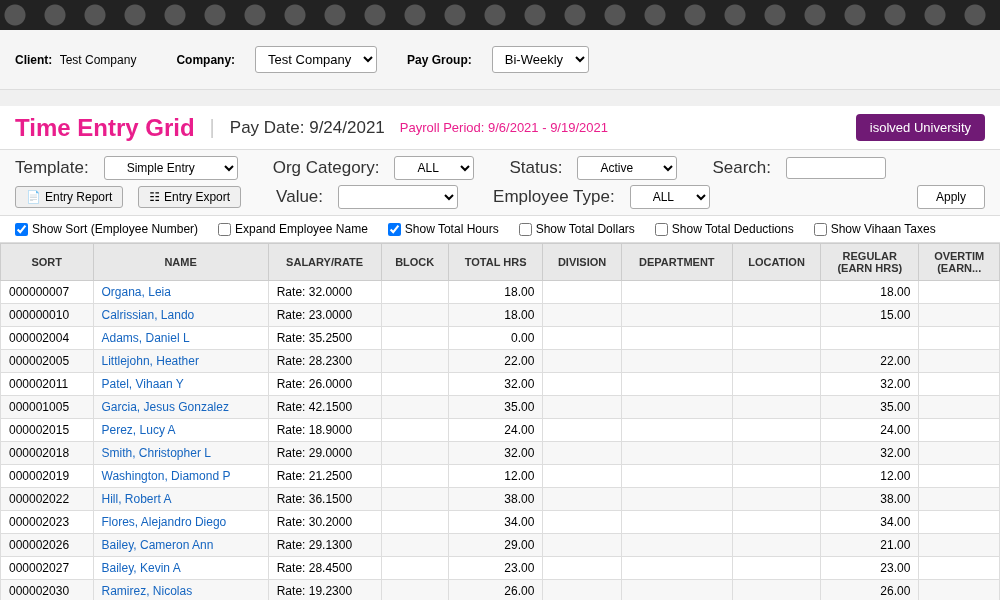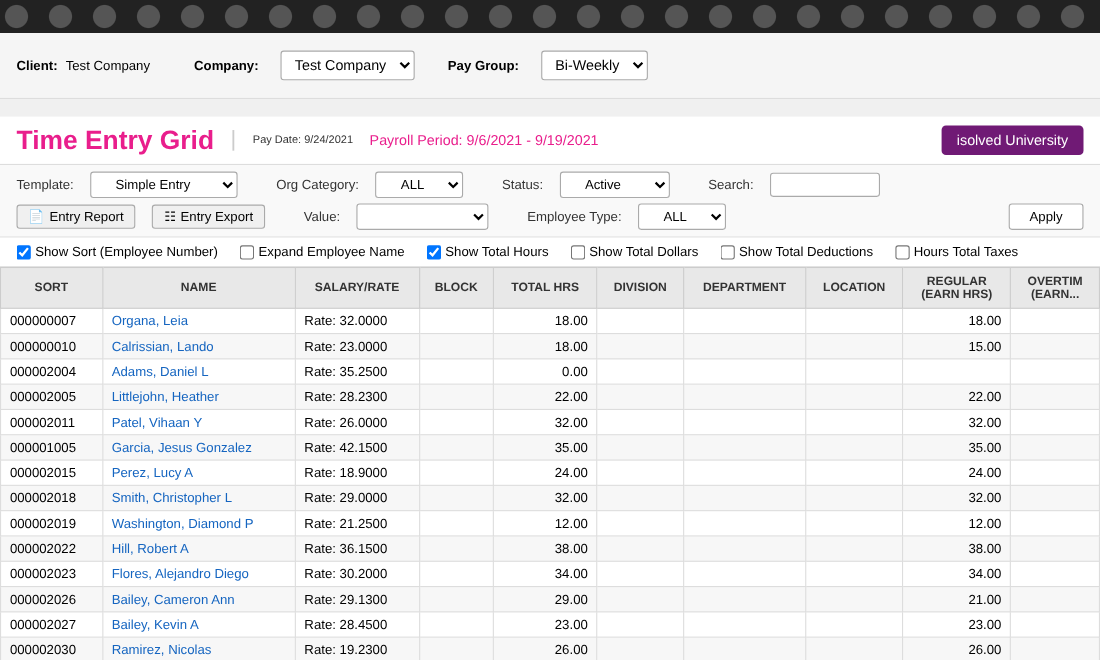--- a/index.html
+++ b/index.html
@@ -38,21 +38,21 @@
       display: flex;
       align-items: center;
       justify-content: space-between;
       border-bottom: 1px solid #ddd;
       height: 44px;
       margin-top: 16px;
     }
     .page-header-left { display: flex; align-items: center; gap: 15px; }
     .page-title { font-size: 24px; font-weight: bold; color: #e91e8c; }
     .page-header-divider { color: #ccc; font-size: 20px; }
-    .pay-date { font-size: 10px; color: #333; }
+    .pay-date { font-size: 17px; color: #333; }
     .payroll-period { font-size: 13px; color: #e91e8c; }
     .isolved-btn {
       background: #701a75;
       color: white;
       border: none;
       padding: 6px 14px;
       border-radius: 4px;
       font-size: 13px;
       cursor: pointer;
     }
@@ -63,21 +63,21 @@
       padding: 6px 15px;
       border-bottom: 1px solid #ddd;
     }
     .toolbar-row {
       display: flex;
       align-items: center;
       gap: 15px;
       margin-bottom: 5px;
     }
     .toolbar-row:last-child { margin-bottom: 0; }
-    .toolbar label { font-size: 12px; color: #333; }
+    .toolbar label { font-size: 17px; color: #333; }
     .toolbar select {
       padding: 3px 18px;
       border: 1px solid #aaa;
       border-radius: 3px;
       font-size: 12px;
       background: white;
     }
     .toolbar-btn {
       background: #f0f0f0;
       border: 1px solid #aaa;
@@ -251,21 +251,21 @@
   <label>
     <input type="checkbox" style="">
     <span>Show Total Dollars</span>
   </label>
   <label>
     <input type="checkbox" style="">
     <span>Show Total Deductions</span>
   </label>
   <label>
     <input type="checkbox" style="">
-    <span>Hours Total Taxes</span>
+    <span>Show Vihaan Taxes</span>
   </label>
 </div>
 
 <div class="table-container">
   <table>
     <thead>
       <tr>
         <th>SORT</th>
         <th>NAME</th>
         <th>SALARY/RATE</th>

